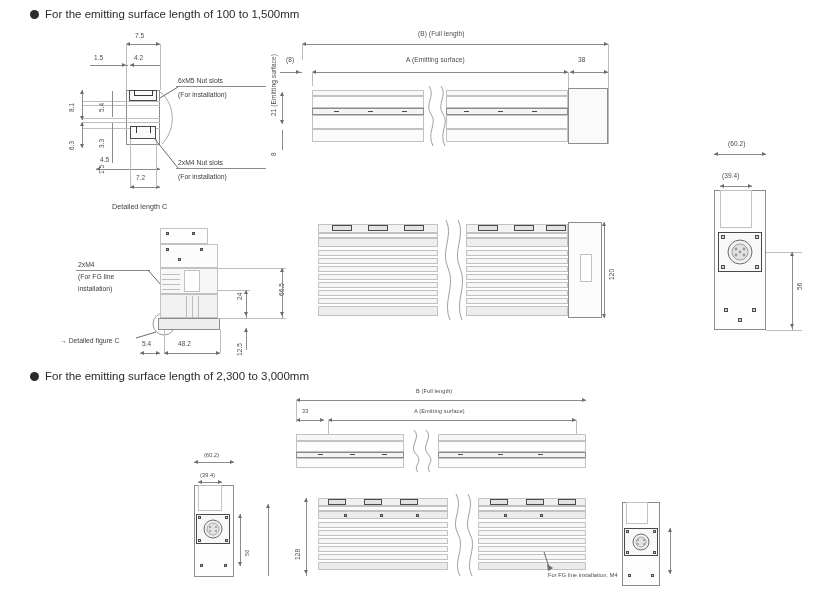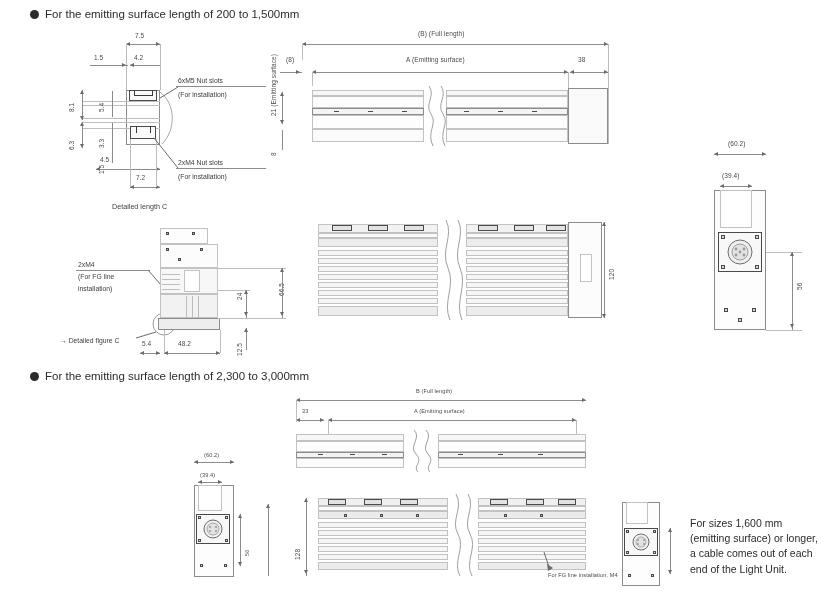--- a/index.html
+++ b/index.html
@@ -94,21 +94,21 @@
 
   svg { display: block; overflow: visible; }
 </style>
 </head>
 <body>
 
 <div id="page">
 
   <div class="section-head abs" style="left:30px; top:8px;">
     <span class="bullet"></span>
-    <span>For the emitting surface length of 200 to 1,500mm</span>
+    <span>For the emitting surface length of 100 to 1,500mm</span>
   </div>
 
   <div class="abs" style="left:60px; top:32px; width:230px; height:180px;">
 
     <div class="dim" style="left:75px; top:0px;">7.5</div>
     <div class="ln h" style="left:66px; top:12px; width:34px;"></div>
     <div class="ah l" style="left:66px; top:10px;"></div>
     <div class="ah r" style="left:96px; top:10px;"></div>
     <div class="ln v lite" style="left:66px; top:12px; height:46px;"></div>
     <div class="ln v lite" style="left:100px; top:12px; height:46px;"></div>
@@ -557,15 +557,14 @@
     <div class="rect dark" style="left:41px; top:38px; width:3px; height:3px; background:#d6d6d6;"></div>
     <div class="rect dark" style="left:14px; top:59px; width:3px; height:3px; background:#d6d6d6;"></div>
     <div class="rect dark" style="left:41px; top:59px; width:3px; height:3px; background:#d6d6d6;"></div>
     <div class="rect dark" style="left:16px; top:82px; width:3px; height:3px; background:#d6d6d6;"></div>
     <div class="rect dark" style="left:39px; top:82px; width:3px; height:3px; background:#d6d6d6;"></div>
     <div class="ln v" style="left:58px; top:36px; height:46px;"></div>
     <div class="ahv u" style="left:56px; top:36px;"></div>
     <div class="ahv d" style="left:56px; top:78px;"></div>
   </div>
 
-  <div class="sidenote" style="left:690px; top:516px;">For sizes 1,600 mm (emitting surface) or longer, a cable comes out of each end of the Light Unit.</div>
 
 </div>
 
 </body></html>

